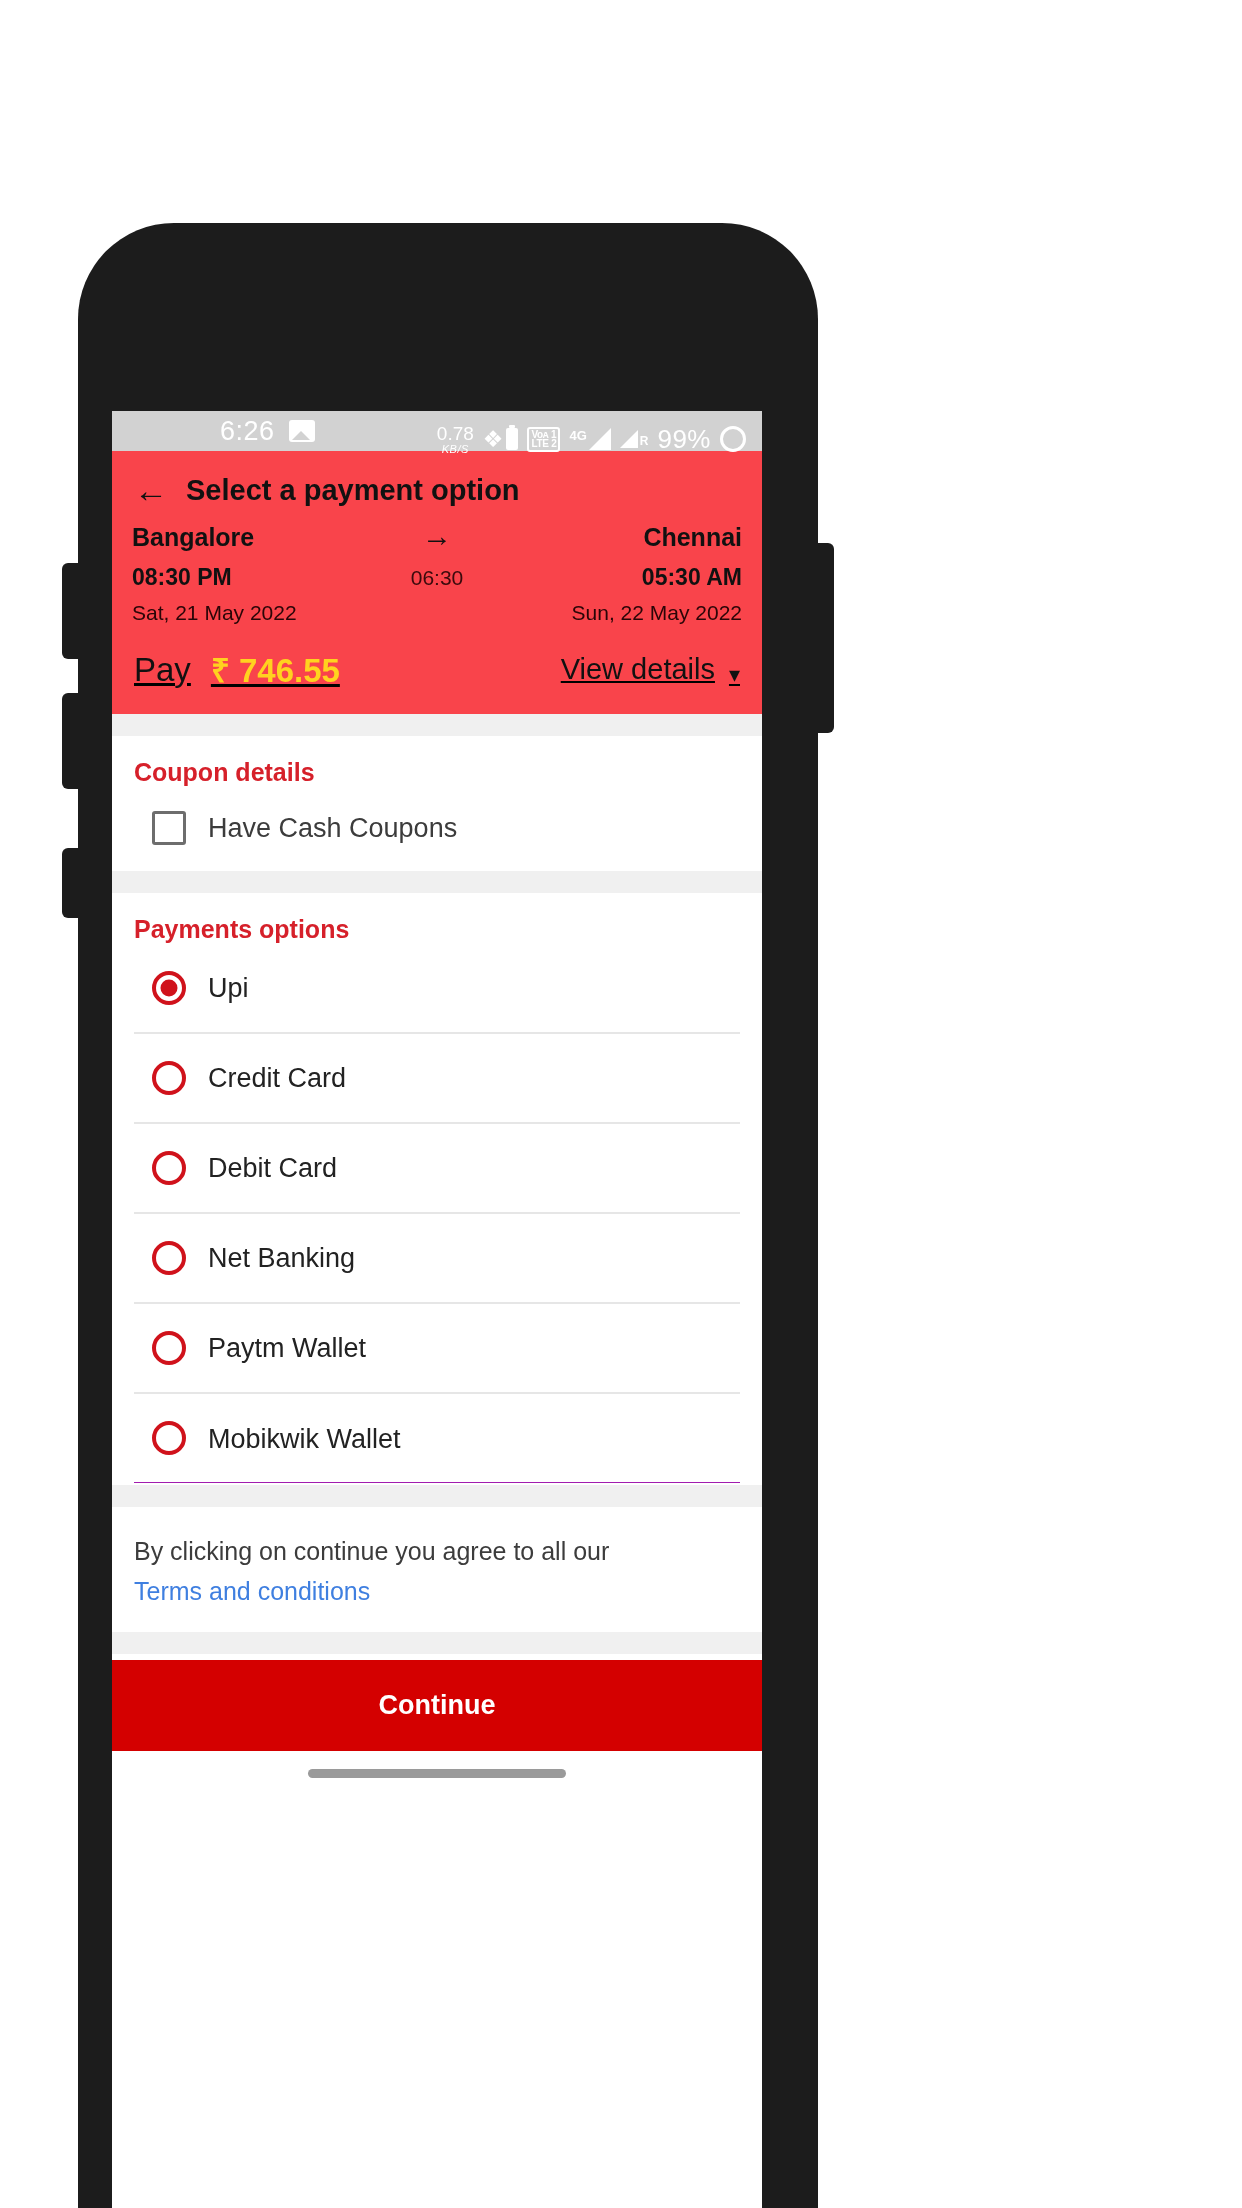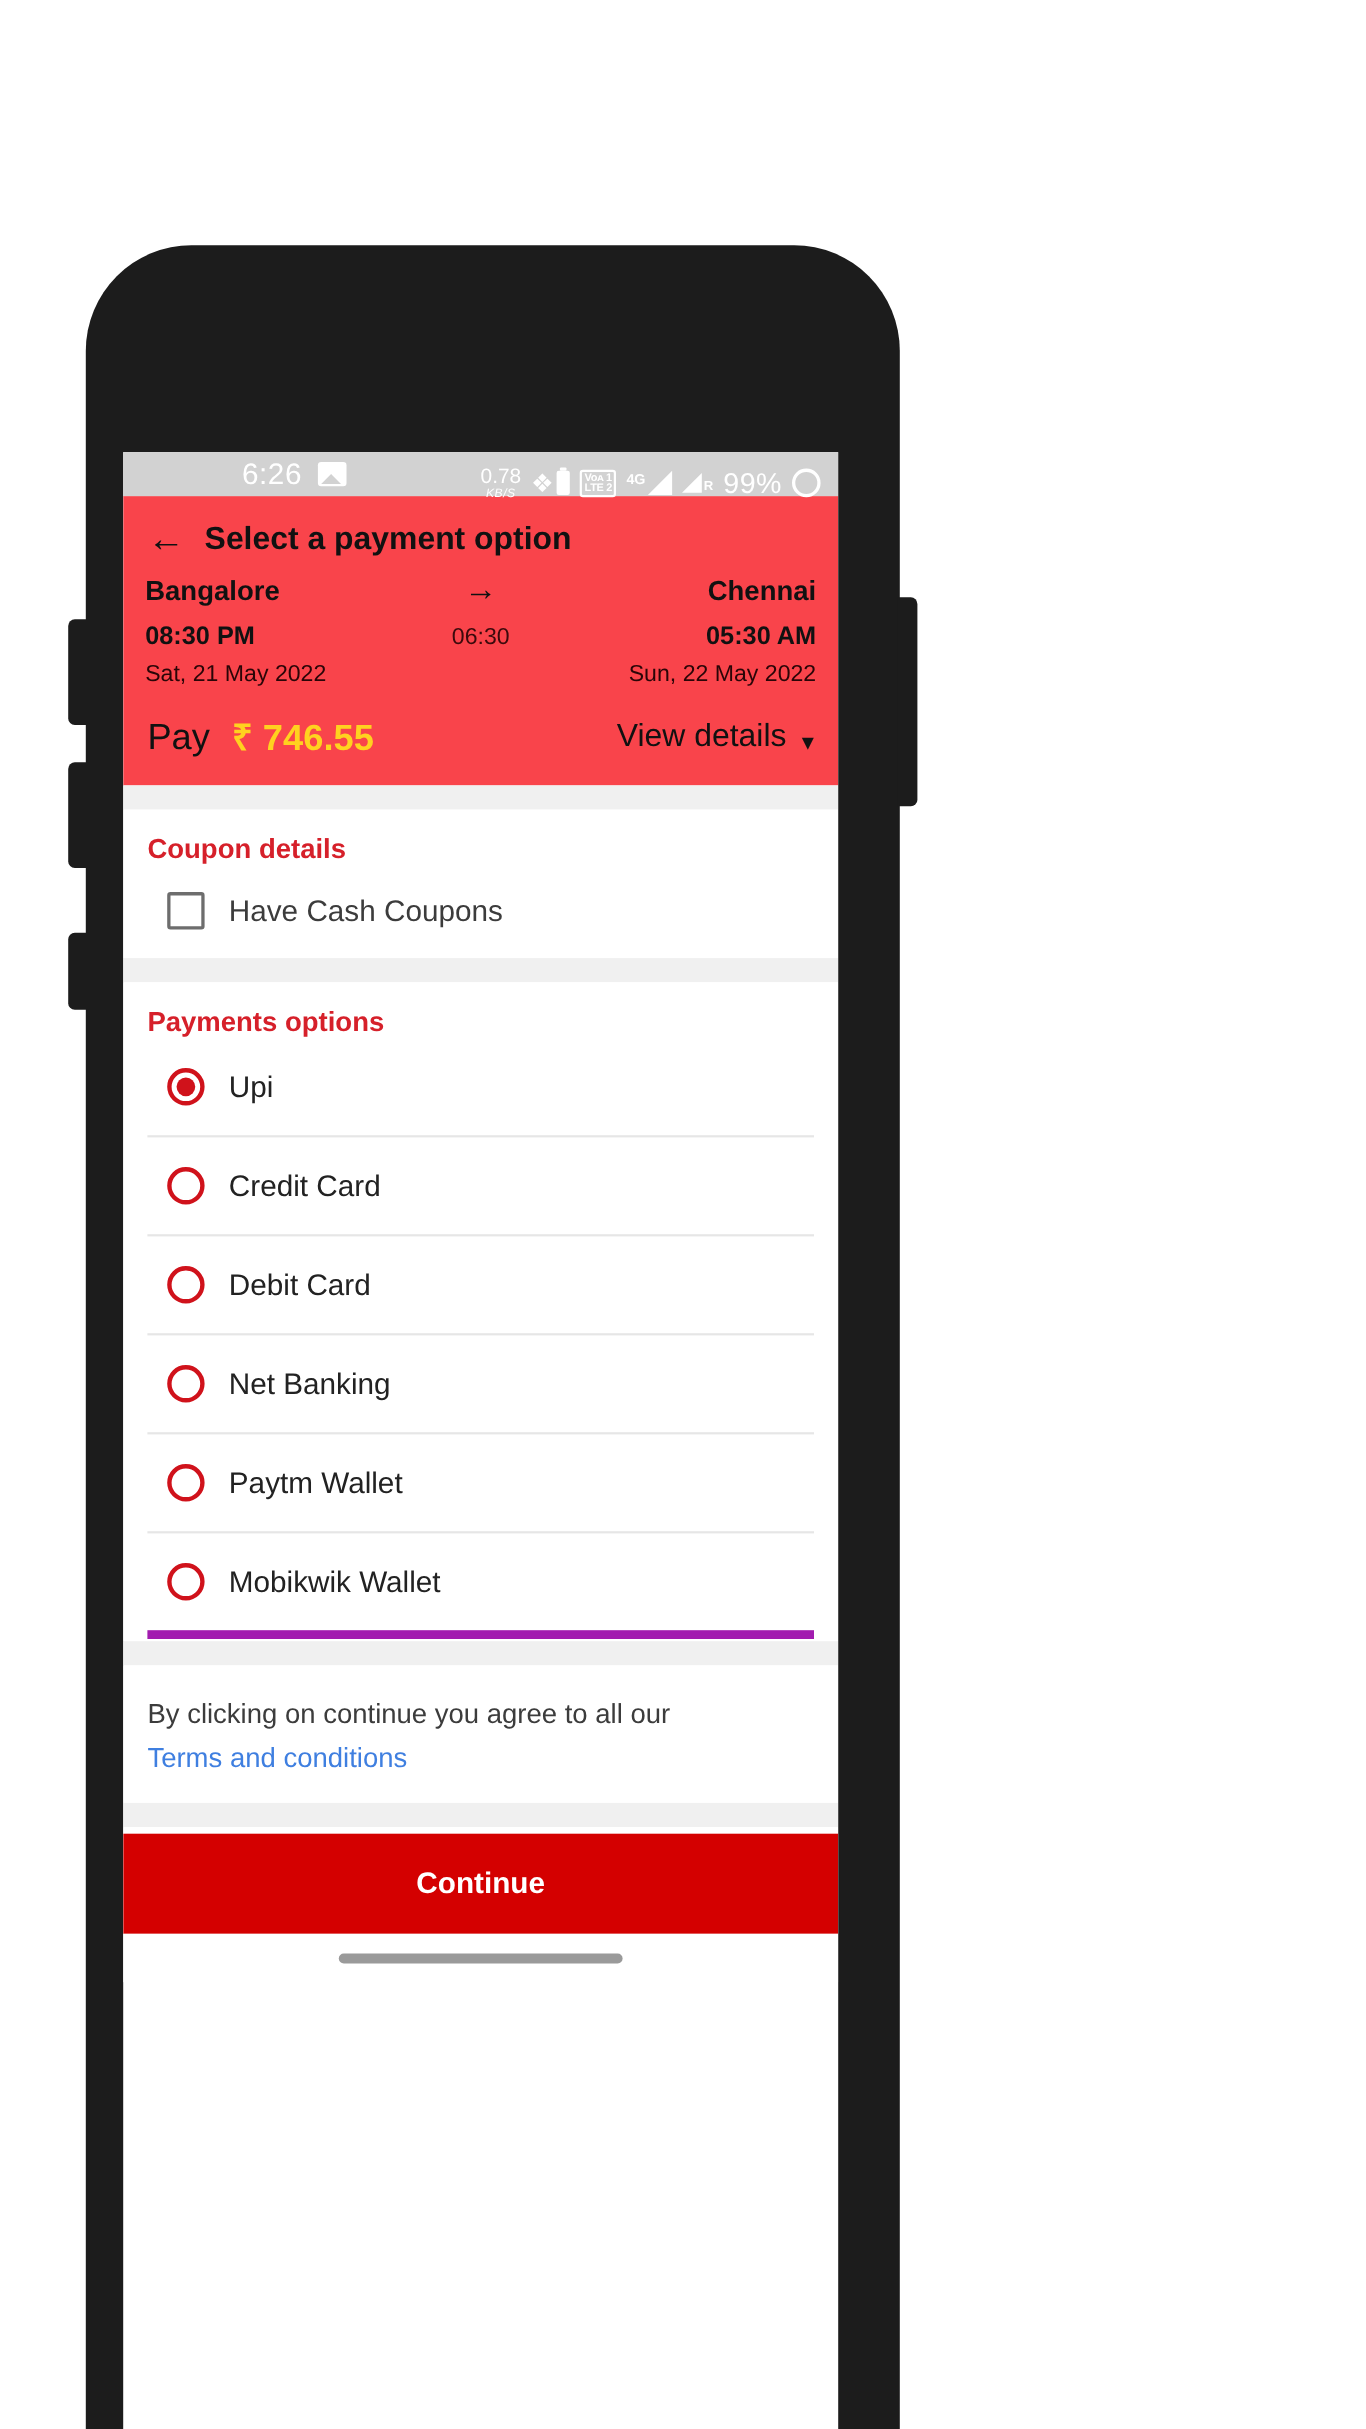--- a/index.html
+++ b/index.html
@@ -128,20 +128,21 @@
   .time  { font-size: 23px; font-weight: bold; color: #111; }
   .dur   { font-size: 21px; color: #3b0a0c; }
   .date  { font-size: 21px; color: #2a0507; }
   .arrow-glyph { font-size: 30px; color: #111; line-height: 1; }
   .j-row.r1 { margin-bottom: 12px; }
   .j-row.r2 { margin-bottom: 10px; }
 
   #pay-row {
     display: flex; align-items: center;
     padding: 22px 22px 0 22px;
+    text-decoration: underline;
   }
   #pay-label { font-size: 33px; color: #111; margin-right: 20px; }
   #pay-amount { font-size: 33px; font-weight: bold; color: #ffd21f; }
   #view-details {
     margin-left: auto; display: flex; align-items: flex-end; gap: 14px;
   }
   #view-details-label { font-size: 29px; color: #111; }
   #chevron { font-size: 22px; color: #111; line-height: 1; }
 
   
@@ -163,21 +164,21 @@
   }
   #coupon-label { font-size: 27px; color: #3c3c3c; }
 
   
   #payment-list { padding-bottom: 2px; }
   .pay-option {
     display: flex; align-items: center; gap: 22px;
     padding: 27px 0 27px 18px;
     border-bottom: 2px solid #e6e6e6;
   }
-  .pay-option:last-child { border-bottom: 8px solid #a21caf; }
+  .pay-option:last-child { border-bottom: 1px solid #a21caf; align-items: flex-end; }
   .radio {
     width: 34px; height: 34px; border: 4px solid #d0121b;
     border-radius: 50%; flex: none; position: relative; background: #fff;
   }
   .radio.selected::after {
     content: ""; position: absolute;
     left: 50%; top: 50%; transform: translate(-50%, -50%);
     width: 17px; height: 17px; background: #d0121b; border-radius: 50%;
   }
   .pay-label { font-size: 27px; color: #222; }

